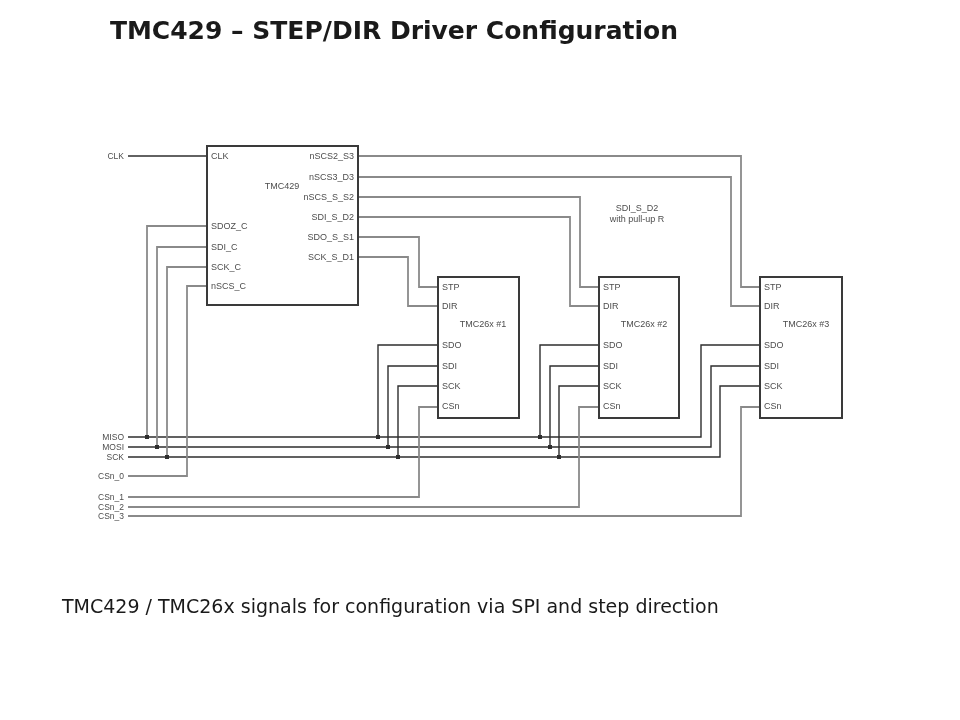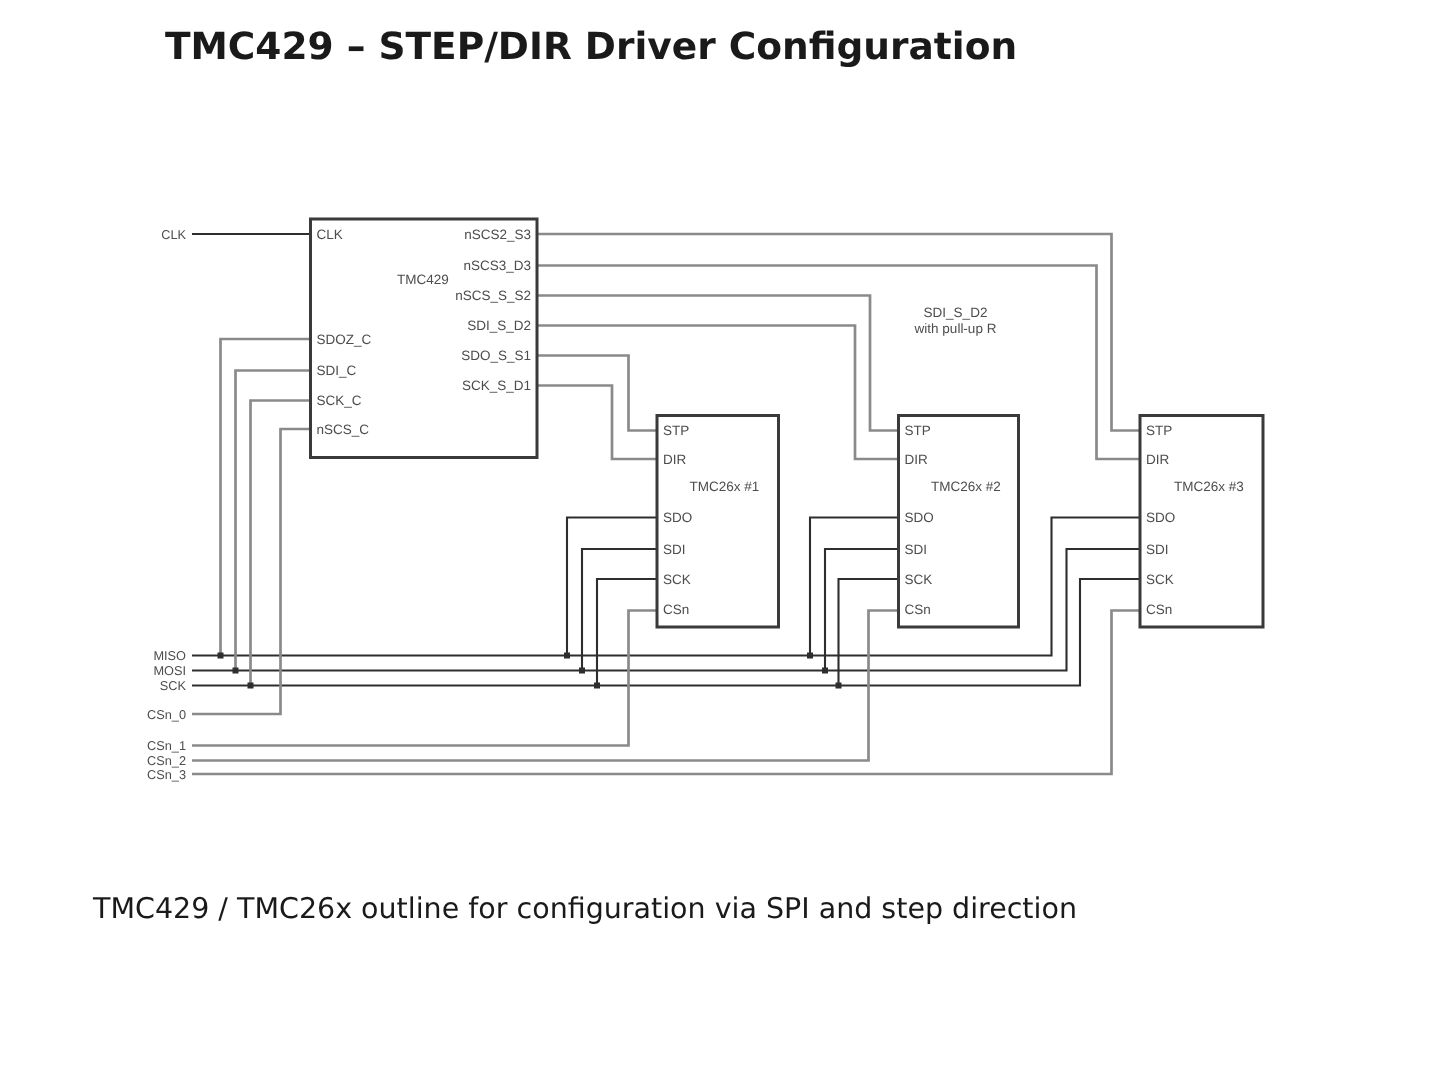--- a/index.html
+++ b/index.html
@@ -118,16 +118,16 @@
     <text x="764" y="348">SDO</text>
     <text x="764" y="369">SDI</text>
     <text x="764" y="389">SCK</text>
     <text x="764" y="409">CSn</text>
 
     <text x="637" y="211" text-anchor="middle">SDI_S_D2</text>
     <text x="637" y="222" text-anchor="middle">with pull-up R</text>
   </svg>
 
   <div class="caption">
-    <div>TMC429 / TMC26x outline for configuration via SPI and step direction</div>
+    <div>TMC429 / TMC26x signals for configuration via SPI and step direction</div>
   </div>
 
 </div>
 
 </body></html>

